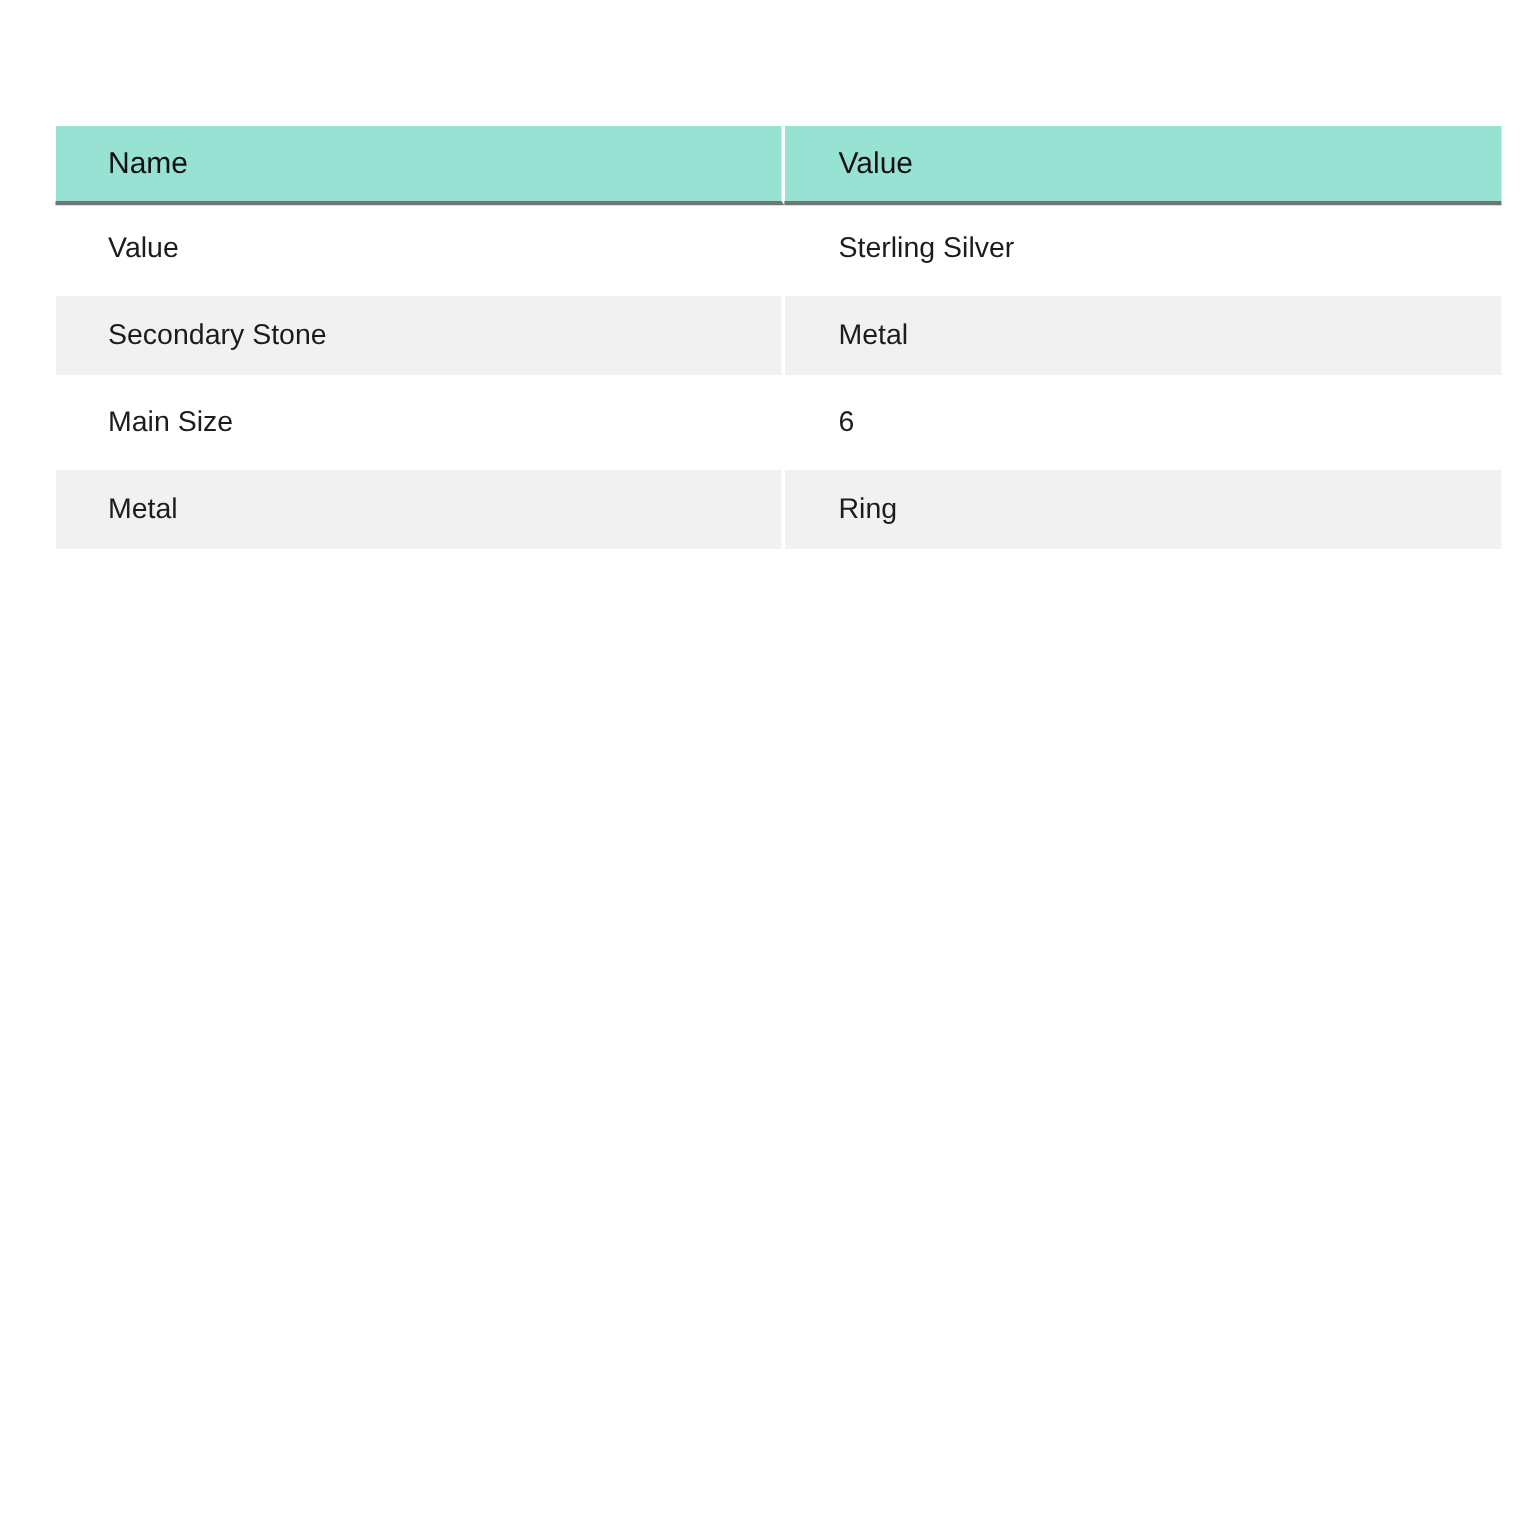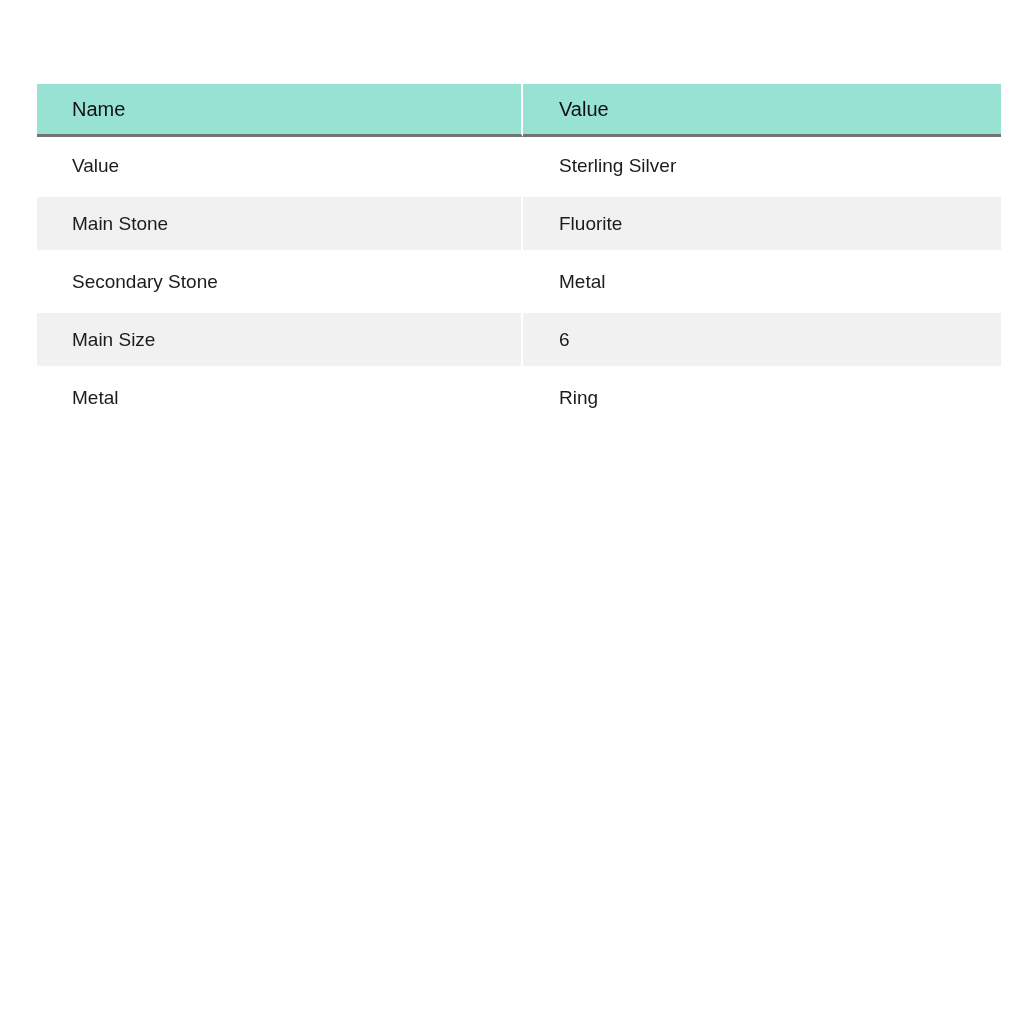--- a/index.html
+++ b/index.html
@@ -91,24 +91,20 @@
         <th class="col-name">Name</th>
         <th class="col-value">Value</th>
       </tr>
     </thead>
     <tbody>
         <tr>
           <td class="col-name">Value</td>
           <td class="col-value">Sterling Silver</td>
         </tr>
         <tr>
-          <td class="col-name">Main Stone</td>
-          <td class="col-value">Fluorite</td>
-        </tr>
-        <tr>
           <td class="col-name">Secondary Stone</td>
           <td class="col-value">Metal</td>
         </tr>
         <tr>
           <td class="col-name">Main Size</td>
           <td class="col-value">6</td>
         </tr>
         <tr>
           <td class="col-name">Metal</td>
           <td class="col-value">Ring</td>

